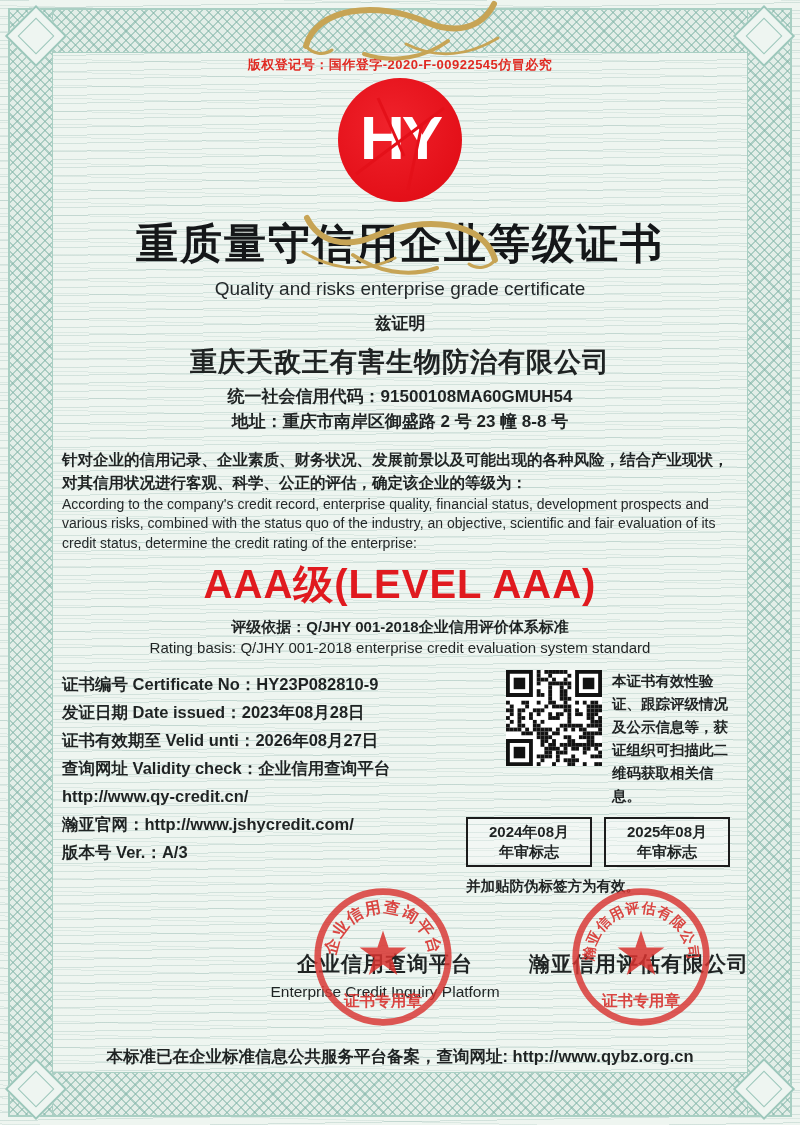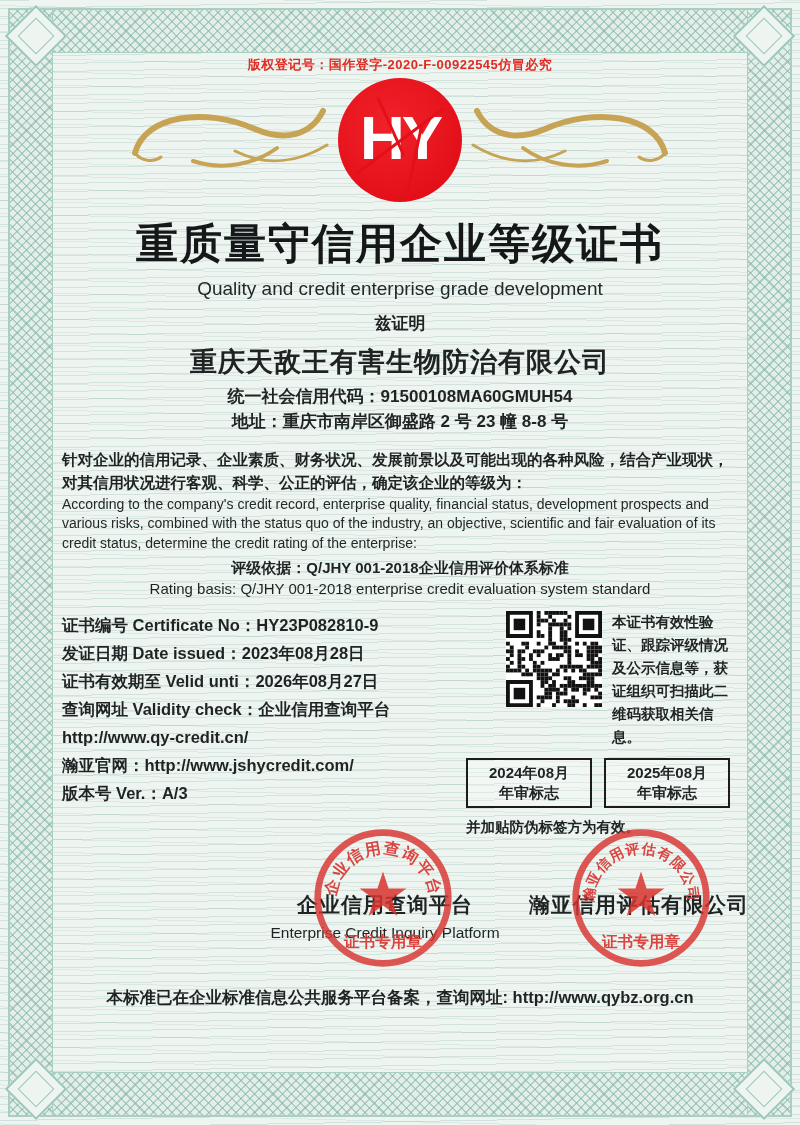--- a/index.html
+++ b/index.html
@@ -24,21 +24,21 @@
   .band.right{right:0;top:0;bottom:0;width:44px;}
   .corner{position:absolute;width:40px;height:40px;border:2px solid #9cc7bb;background:#eef5f1;transform:rotate(45deg);}
   .corner::after{content:"";position:absolute;inset:7px;border:1.5px solid #9cc7bb;}
   .corner.tl{left:14px;top:14px;} .corner.tr{right:14px;top:14px;}
   .corner.bl{left:14px;bottom:14px;} .corner.br{right:14px;bottom:14px;}
 
   .content{position:relative;margin:0 62px;padding-top:56px;}
   .center{text-align:center;}
   .copyright{font-size:13px;font-weight:600;color:#e02a22;letter-spacing:.5px;}
 
-  .logo-row{display:flex;align-items:center;justify-content:center;margin-top:2px;height:128px;gap:6px;}
+  .logo-row{display:flex;align-items:center;justify-content:center;margin-top:2px;height:128px;gap:6px;flex-direction:column;}
   .flourish{width:205px;height:78px;flex:0 0 auto;}
   .logo-circle{position:relative;width:124px;height:124px;border-radius:50%;
     background:radial-gradient(circle at 42% 38%, #f0222b 0%, #e41019 70%, #d70e16 100%);
     display:flex;align-items:center;justify-content:center;flex:0 0 auto;}
   .logo-hy{font-size:62px;font-weight:900;color:#fff;letter-spacing:-3px;line-height:1;transform:translateY(-2px);}
   .logo-cracks{position:absolute;inset:0;}
 
   .title-cn{font-size:42px;font-weight:900;letter-spacing:2px;margin-top:12px;color:#151719;}
   .title-en{font-size:19px;font-weight:500;margin-top:6px;color:#23282a;}
   .certify-cn{font-size:17px;font-weight:600;margin-top:12px;}
@@ -122,31 +122,32 @@
         <g fill="none" stroke="#c7a455" stroke-linecap="round">
           <path d="M8,52 C18,14 78,6 128,28 C158,41 184,34 196,10" stroke-width="6"></path>
           <path d="M66,60 C96,70 128,63 150,47" stroke-width="4"></path>
           <path d="M108,50 C140,66 172,61 200,44" stroke-width="3"></path>
           <path d="M8,52 C14,60 26,62 34,56" stroke-width="3"></path>
         </g>
       </svg>
     </div>
 
     <div class="title-cn center">重质量守信用企业等级证书</div>
-    <div class="title-en center">Quality and credit enterprise grade development</div>
+    <div class="title-en center">Quality and risks enterprise grade certificate</div>
 
     <div class="certify-cn center">兹证明</div>
 
     <div class="company center">重庆天敌王有害生物防治有限公司</div>
     <div class="cred-line center">统一社会信用代码：91500108MA60GMUH54</div>
     <div class="addr-line center">地址：重庆市南岸区御盛路 2 号 23 幢 8-8 号</div>
 
     <div class="para-cn">针对企业的信用记录、企业素质、财务状况、发展前景以及可能出现的各种风险，结合产业现状，对其信用状况进行客观、科学、公正的评估，确定该企业的等级为：</div>
     <div class="para-en">According to the company's credit record, enterprise quality, financial status, development prospects and various risks, combined with the status quo of the industry, an objective, scientific and fair evaluation of its credit status, determine the credit rating of the enterprise:</div>
 
+    <div class="level center">AAA级(LEVEL AAA)</div>
     <div class="basis-cn center">评级依据：Q/JHY 001-2018企业信用评价体系标准</div>
     <div class="basis-en center">Rating basis: Q/JHY 001-2018 enterprise credit evaluation system standard</div>
 
     <div class="details-row">
       <div class="details-left">
         <div class="detail-line">证书编号 Certificate No：HY23P082810-9</div>
         <div class="detail-line">发证日期 Date issued：2023年08月28日</div>
         <div class="detail-line">证书有效期至 Velid unti：2026年08月27日</div>
         <div class="detail-line">查询网址 Validity check：企业信用查询平台</div>
         <div class="detail-line">http://www.qy-credit.cn/</div>

